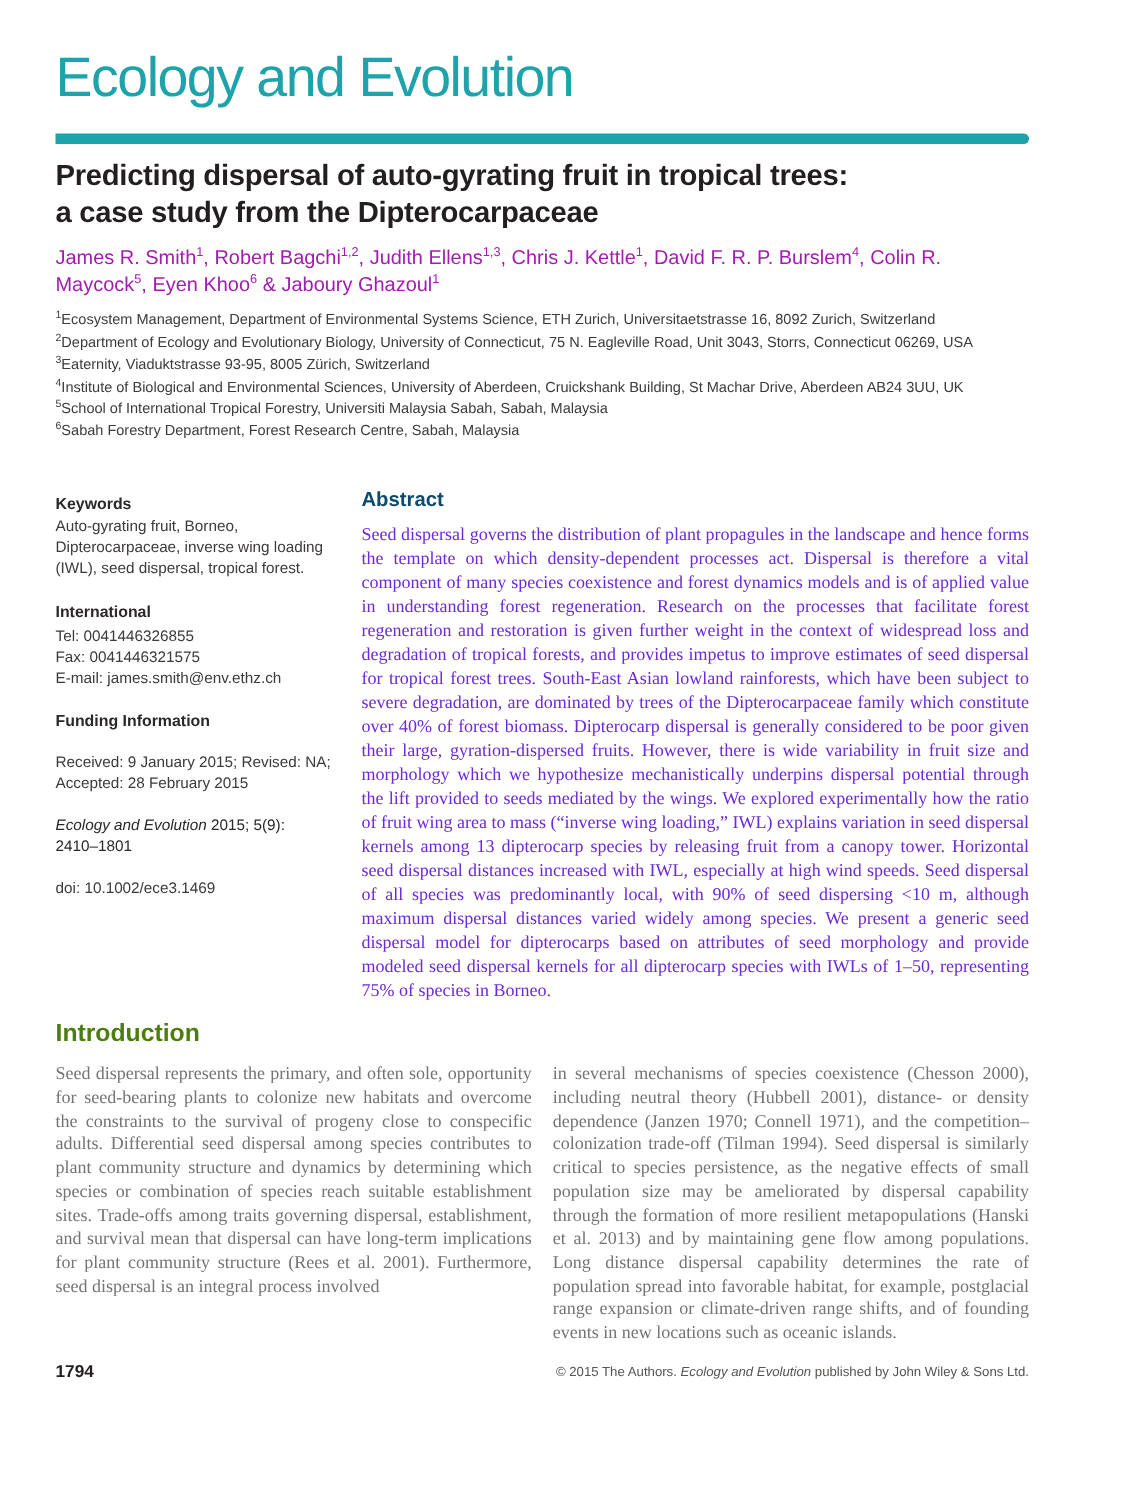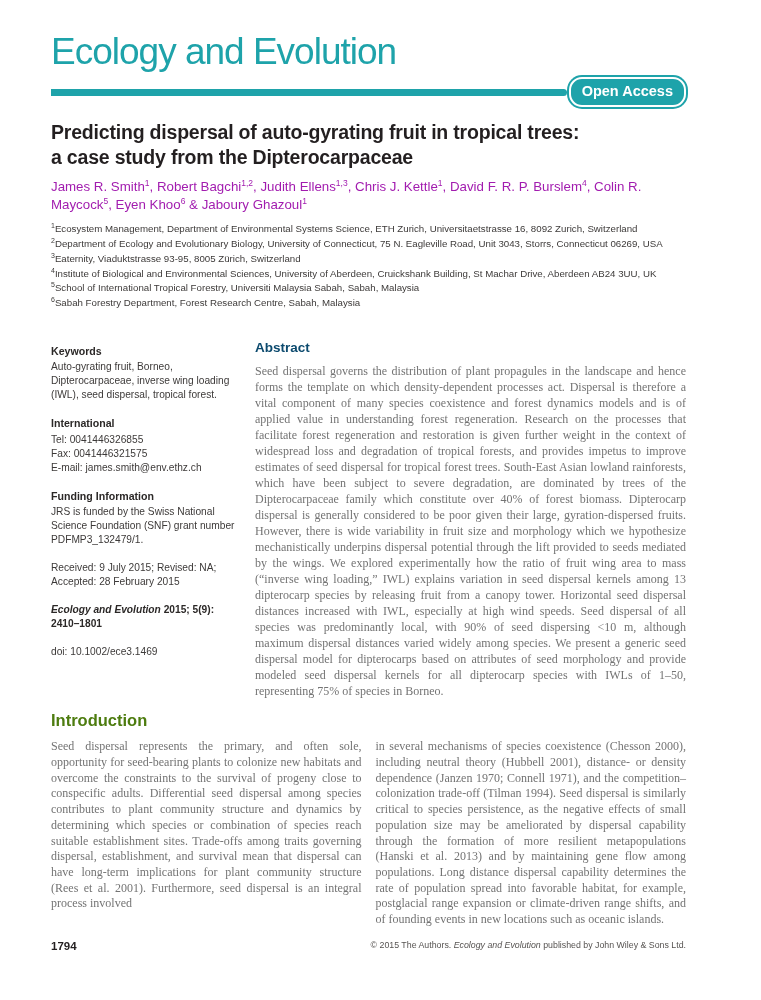--- a/index.html
+++ b/index.html
@@ -5,21 +5,21 @@
   html, body { margin: 0; padding: 0; background: #ffffff; }
   body {
     width: 761px; height: 1000px;
     font-family: "Liberation Sans", sans-serif;
     color: #2d2a29;
     overflow: hidden;
   }
   .page {
     position: relative;
     width: 754px; height: 1000px;
-    padding: 33px 68px 0 51px;
+    padding: 33px 68px 0 37px;
     box-sizing: border-box;
   }
   
   .wordmark {
     color: #1ea3aa;
     font-size: 37px;
     line-height: 1.0;
     letter-spacing: -1px;
     font-weight: 400;
   }
@@ -43,21 +43,20 @@
     font-size: 14.5px;
     line-height: 1;
     padding: 5px 11px 6px 11px;
     border-radius: 13px;
     border: 2px solid #ffffff;
     box-shadow: 0 0 0 2px #1ea3aa;
     white-space: nowrap;
   }
   
   .title {
-    margin-top: 15px;
     font-size: 19.5px;
     font-weight: bold;
     line-height: 1.3;
     color: #231f20;
     letter-spacing: -0.2px;
   }
   .authors {
     margin-top: 7px;
     font-size: 13.3px;
     line-height: 1.35;
@@ -85,36 +84,36 @@
     color: #3d3a39;
     padding-top: 4px;
   }
   .sidebar .block { margin-bottom: 14px; }
   .sidebar h3 {
     margin: 0 0 2px 0;
     font-size: 10.6px;
     font-weight: bold;
     color: #2b2827;
   }
-  .sidebar .citation { font-weight: bold; color: #2b2827; margin-top: 12px; }
+  .sidebar .citation { font-weight: normal; color: #2b2827; margin-top: 12px; }
   .sidebar .citation .jname { font-style: italic; }
   .abstract-col { flex: 1; margin-left: 12px; }
   .abstract-col h2 {
     margin: 0 0 8px 0;
     font-size: 13.5px;
     font-weight: bold;
     color: #0c4a6e;
   }
   .abstract-col p {
     margin: 0;
     font-family: "Liberation Serif", serif;
     font-size: 12px;
     line-height: 1.335;
     text-align: justify;
-    color: #737373;
+    color: #6d28d9;
   }
   
   .intro { margin-top: 12px; }
   .intro h2 {
     margin: 0 0 9px 0;
     font-size: 16.5px;
     font-weight: bold;
     color: #4d7c0f;
   }
   .intro .cols { display: flex; gap: 14px; }
@@ -147,21 +146,20 @@
   .copyright .jname { font-style: italic; }
 </style>
 </head>
 <body>
 
 <div class="page">
 
   <div class="wordmark">Ecology and Evolution</div>
   <div class="bar-row">
     <div class="teal-bar"></div>
-    <div class="oa-badge">Open Access</div>
   </div>
 
   <div class="title">
     <div>Predicting dispersal of auto-gyrating fruit in tropical trees:</div>
     <div>a case study from the Dipterocarpaceae</div>
   </div>
 
   <div class="authors">
     <span><span>James R. Smith</span><sup>1</sup></span><span><span>, Robert Bagchi</span><sup>1,2</sup></span><span><span>, Judith Ellens</span><sup>1,3</sup></span><span><span>, Chris J. Kettle</span><sup>1</sup></span><span><span>, David F. R. P. Burslem</span><sup>4</sup></span><span><span>, Colin R. Maycock</span><sup>5</sup></span><span><span>, Eyen Khoo</span><sup>6</sup></span><span><span> &amp; Jaboury Ghazoul</span><sup>1</sup></span>
   </div>
@@ -182,24 +180,23 @@
         <div>Auto-gyrating fruit, Borneo, Dipterocarpaceae, inverse wing loading (IWL), seed dispersal, tropical forest.</div>
       </div>
       <div class="block">
         <h3>International</h3>
         <div>Tel: 0041446326855</div>
         <div>Fax: 0041446321575</div>
         <div>E-mail: james.smith@env.ethz.ch</div>
       </div>
       <div class="block">
         <h3>Funding Information</h3>
-        <div>JRS is funded by the Swiss National Science Foundation (SNF) grant number PDFMP3_132479/1.</div>
-      </div>
-      <div class="block">
-        <div>Received: 9 July 2015; Revised: NA; Accepted: 28 February 2015</div>
+      </div>
+      <div class="block">
+        <div>Received: 9 January 2015; Revised: NA; Accepted: 28 February 2015</div>
       </div>
       <div class="block citation">
         <span class="jname">Ecology and Evolution</span><span> 2015; 5(9):</span>
         <div>2410–1801</div>
       </div>
       <div class="block">
         <div>doi: 10.1002/ece3.1469</div>
       </div>
     </div>
     <div class="abstract-col">

